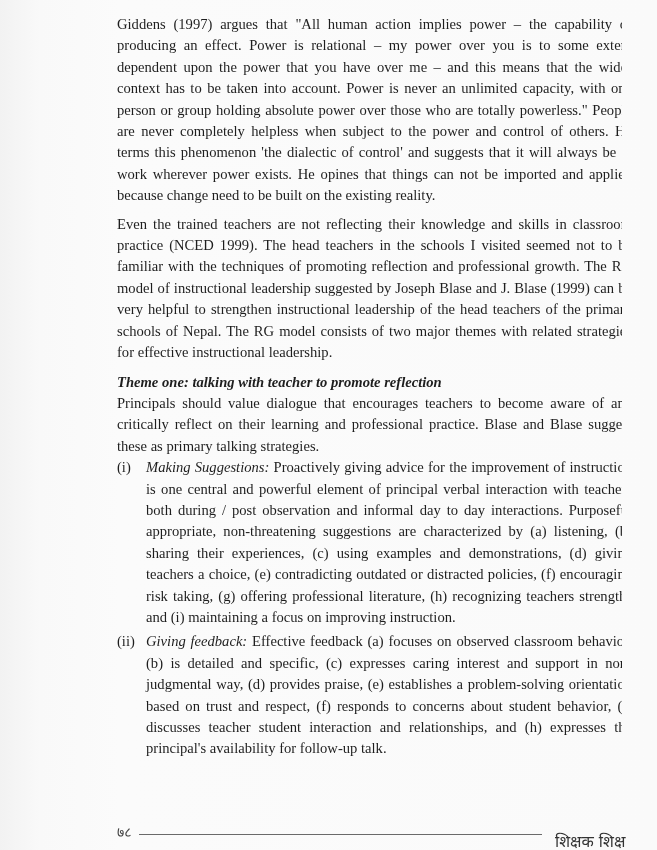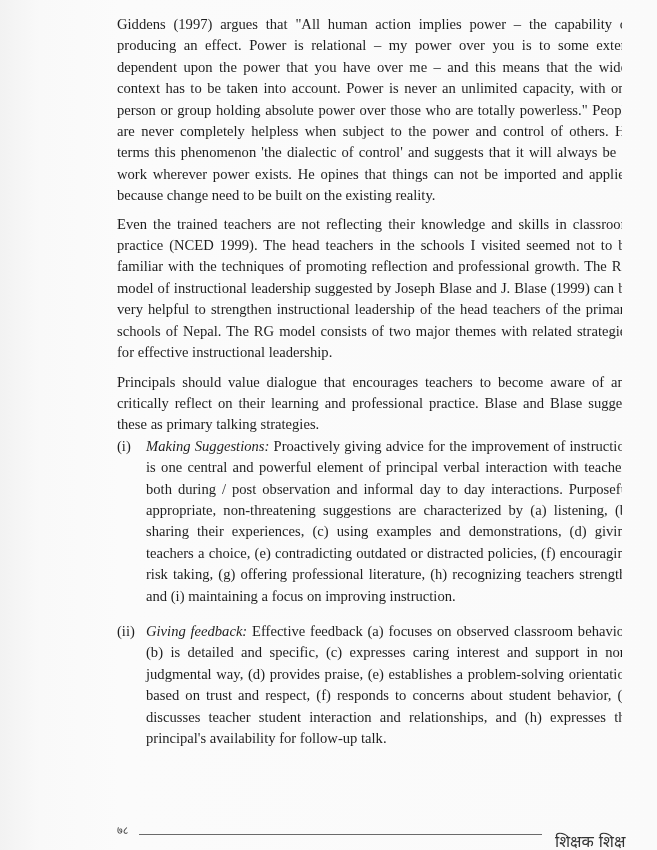--- a/index.html
+++ b/index.html
@@ -66,36 +66,36 @@
     }
     .list-marker {
       position: absolute;
       left: 0;
       top: 0;
     }
     .list-term {
       font-weight: normal;
       font-style: italic;
     }
-    .list-item + .list-item { margin-top: 14px; }
+    .list-item + .list-item { margin-top: 3px; }
     .footer {
       position: absolute;
       left: 117px;
       top: 822px;
       width: 540px;
       height: 20px;
       font-size: 12px;
       color: #333;
     }
     .page-number {
       position: absolute;
       left: 0;
       top: 0;
       font-family: "DejaVu Sans", sans-serif;
-      font-size: 11px;
+      font-size: 14px;
       color: #444;
     }
     .footer-rule {
       position: absolute;
       left: 22px;
       top: 12px;
       width: 403px;
       height: 0;
       border-top: 1px solid #6a6a6a;
     }
@@ -111,20 +111,21 @@
     }
   </style>
 </head>
 <body>
 
 <div class="page">
   <div class="content">
     <div class="clip">
       <p class="para-1">Giddens (1997) argues that "All human action implies power – the capability of producing an effect. Power is relational – my power over you is to some extent dependent upon the power that you have over me – and this means that the wider context has to be taken into account. Power is never an unlimited capacity, with one person or group holding absolute power over those who are totally powerless." People are never completely helpless when subject to the power and control of others. He terms this phenomenon 'the dialectic of control' and suggests that it will always be at work wherever power exists. He opines that things can not be imported and applied because change need to be built on the existing reality.</p>
       <p class="para-2">Even the trained teachers are not reflecting their knowledge and skills in classroom practice (NCED 1999). The head teachers in the schools I visited seemed not to be familiar with the techniques of promoting reflection and professional growth. The RG model of instructional leadership suggested by Joseph Blase and J. Blase (1999) can be very helpful to strengthen instructional leadership of the head teachers of the primary schools of Nepal. The RG model consists of two major themes with related strategies for effective instructional leadership.</p>
+      <h3 class="theme-heading">Theme one: talking with teacher to promote reflection</h3>
       <p>Principals should value dialogue that encourages teachers to become aware of and critically reflect on their learning and professional practice. Blase and Blase suggest these as primary talking strategies.</p>
       <ul class="list">
         <li class="list-item">
           <span class="list-marker">(i)</span>
           <span class="list-term">Making Suggestions:</span><span> Proactively giving advice for the improvement of instruction is one central and powerful element of principal verbal interaction with teachers both during / post observation and informal day to day interactions. Purposeful appropriate, non-threatening suggestions are characterized by (a) listening, (b) sharing their experiences, (c) using examples and demonstrations, (d) giving teachers a choice, (e) contradicting outdated or distracted policies, (f) encouraging risk taking, (g) offering professional literature, (h) recognizing teachers strengths and (i) maintaining a focus on improving instruction.</span>
         </li>
         <li class="list-item">
           <span class="list-marker">(ii)</span>
           <span class="list-term">Giving feedback:</span><span> Effective feedback (a) focuses on observed classroom behavior, (b) is detailed and specific, (c) expresses caring interest and support in non- judgmental way, (d) provides praise, (e) establishes a problem-solving orientation based on trust and respect, (f) responds to concerns about student behavior, (f) discusses teacher student interaction and relationships, and (h) expresses the principal's availability for follow-up talk.</span>
         </li>

